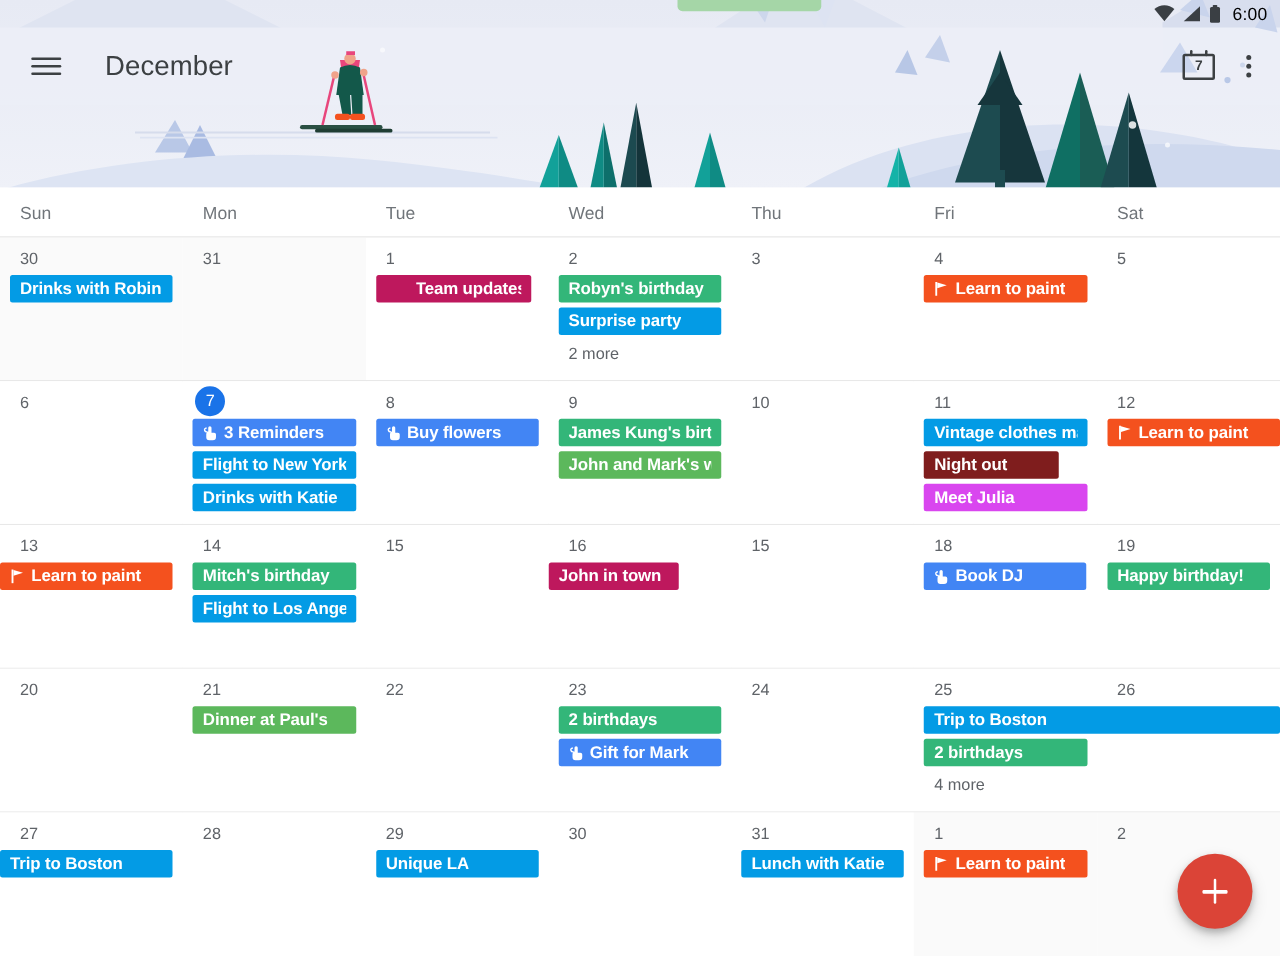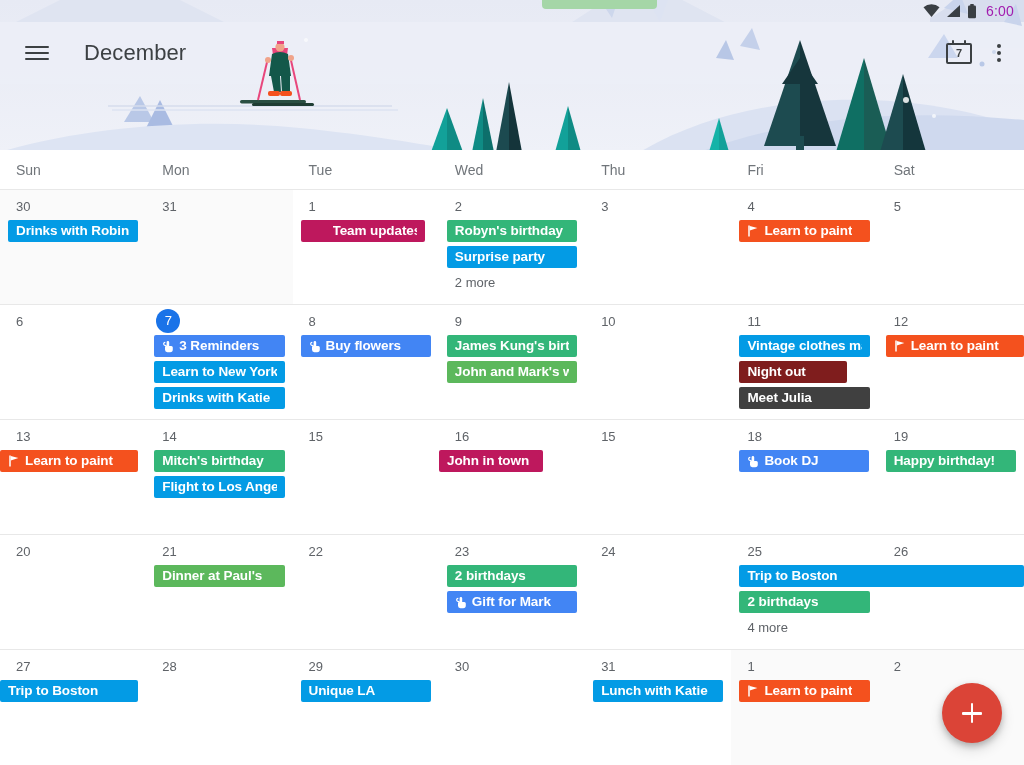--- a/index.html
+++ b/index.html
@@ -11,21 +11,21 @@
   }
 
   
   .statusbar{
     position:absolute; top:0; left:0; width:1024px; height:22px;
     z-index:40; display:flex; align-items:center; justify-content:flex-end;
     padding-right:10px; gap:6px;
   }
   .statusbar .sbicon{ display:block; }
   .sb-time{
-    font-size:14px; color:#a21caf; font-weight:400; letter-spacing:.2px;
+    font-size:14px; color:#000000; font-weight:400; letter-spacing:.2px;
     margin-left:3px;
   }
   .green-pill{
     position:absolute; top:-5px; left:50%; transform:translateX(30px);
     width:115px; height:14px; background:#a5d6a7; border-radius:0 0 4px 4px;
   }
 
   
   .hero{
     position:absolute; top:0; left:0; width:1024px; height:150px;
@@ -333,21 +333,21 @@
         <div class="chip" style="background: rgb(66, 133, 244); left: 154.286px; width: 130.286px; top: 30px;">
           <span class="glyph">
             <svg width="12" height="13" viewBox="0 0 12 13">
               <path d="M4.6 5.2 L4.6 2.2 a1.3 1.3 0 0 1 2.6 0 L7.2 6.1 L9.3 6.1 a1.5 1.5 0 0 1 1.5 1.5 L10.8 9.6 a2.6 2.6 0 0 1 -2.6 2.6 L5.4 12.2 a2.4 2.4 0 0 1 -2.4 -2.4 L3 7.2 a2 2 0 0 1 1.6 -2 Z" fill="#fff"></path>
               <path d="M3.3 2.4 q-2.2 0.4 -1.5 2.1 q0.5 1.2 2.2 0.9" stroke="#fff" stroke-width="1.1" fill="none"></path>
             </svg>
           </span>
           <span class="label">3 Reminders</span>
         </div>
         <div class="chip" style="background: rgb(3, 155, 229); left: 154.286px; width: 130.286px; top: 56px;">
-          <span class="label">Learn to New York</span>
+          <span class="label">Flight to New York</span>
         </div>
         <div class="chip" style="background: rgb(3, 155, 229); left: 154.286px; width: 130.286px; top: 82px;">
           <span class="label">Drinks with Katie</span>
         </div>
         <div class="chip" style="background: rgb(66, 133, 244); left: 300.571px; width: 130.286px; top: 30px;">
           <span class="glyph">
             <svg width="12" height="13" viewBox="0 0 12 13">
               <path d="M4.6 5.2 L4.6 2.2 a1.3 1.3 0 0 1 2.6 0 L7.2 6.1 L9.3 6.1 a1.5 1.5 0 0 1 1.5 1.5 L10.8 9.6 a2.6 2.6 0 0 1 -2.6 2.6 L5.4 12.2 a2.4 2.4 0 0 1 -2.4 -2.4 L3 7.2 a2 2 0 0 1 1.6 -2 Z" fill="#fff"></path>
               <path d="M3.3 2.4 q-2.2 0.4 -1.5 2.1 q0.5 1.2 2.2 0.9" stroke="#fff" stroke-width="1.1" fill="none"></path>
             </svg>
@@ -359,21 +359,21 @@
         </div>
         <div class="chip" style="background: rgb(92, 184, 92); left: 446.857px; width: 130.286px; top: 56px;">
           <span class="label">John and Mark's we</span>
         </div>
         <div class="chip" style="background: rgb(3, 155, 229); left: 739.429px; width: 130.286px; top: 30px;">
           <span class="label">Vintage clothes ma</span>
         </div>
         <div class="chip" style="background: #7f1d1d; left: 739.429px; width: 108px; top: 56px;">
           <span class="label">Night out</span>
         </div>
-        <div class="chip" style="background: #404040; left: 739.429px; width: 130.286px; top: 82px;">
+        <div class="chip" style="background: #d946ef; left: 739.429px; width: 130.286px; top: 82px;">
           <span class="label">Meet Julia</span>
         </div>
         <div class="chip" style="background: rgb(244, 81, 30); left: 885.714px; width: 138.286px; top: 30px;">
           <span class="glyph">
             <svg width="12" height="12" viewBox="0 0 12 12">
               <path d="M2 0.6 L2 11.6" stroke="#fff" stroke-width="1.5"></path>
               <path d="M2.8 1 L10.4 3.1 L2.8 5.6 Z" fill="#fff"></path>
             </svg>
           </span>
           <span class="label">Learn to paint</span>

